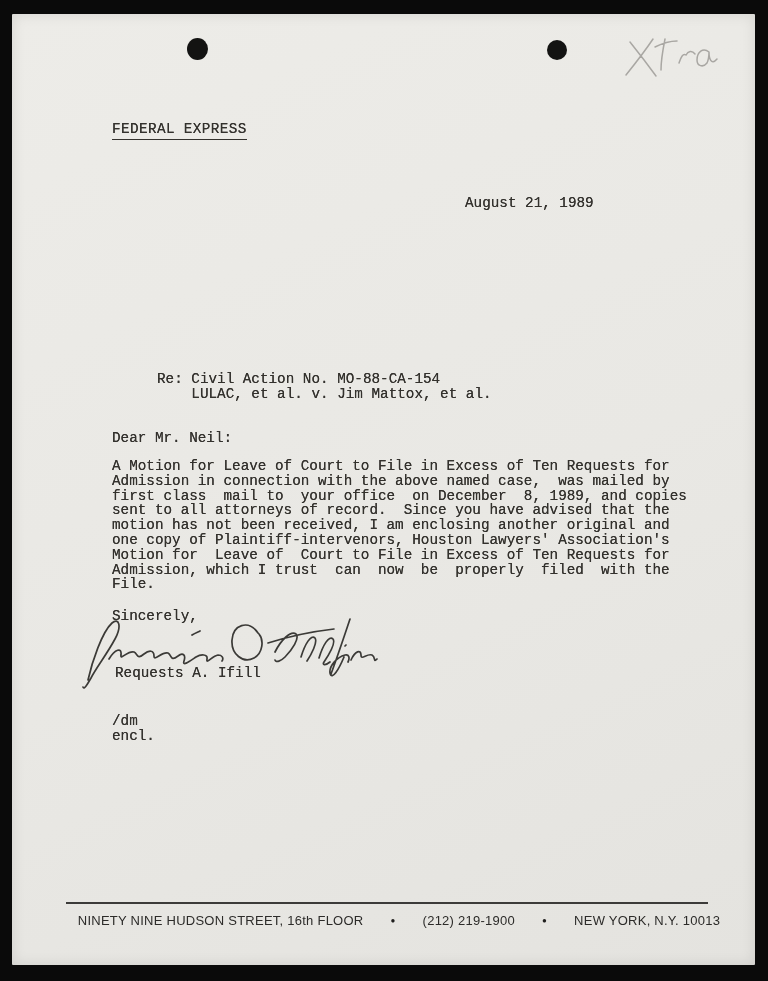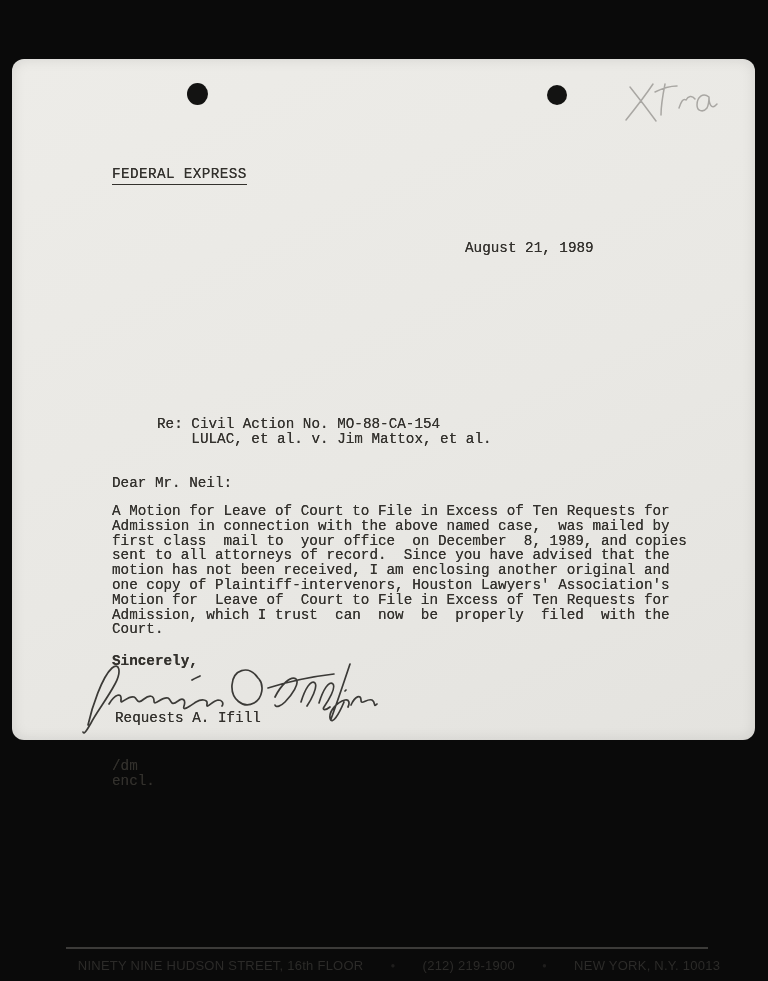--- a/index.html
+++ b/index.html
@@ -6,25 +6,24 @@
   html, body { width: 768px; height: 981px; }
   body {
     background: #0a0a0a;
     position: relative;
     overflow: hidden;
     font-family: "Liberation Mono", "DejaVu Sans Mono", monospace;
   }
   .paper {
     position: absolute;
     left: 12px; top: 14px;
-    width: 743px; height: 681px;
+    width: 743px; height: 951px;
     background: linear-gradient(155deg, #edece8 0%, #e9e8e4 55%, #e4e3df 100%);
     box-shadow: inset 0 0 14px rgba(0,0,0,0.10);
-    border-radius: 12px;
-    margin-top: 45px;
+    border-radius: 1px;
   }
   .abs { position: absolute; }
   .mono {
     font-family: "Liberation Mono", "DejaVu Sans Mono", monospace;
     font-size: 14.3px;
     color: #33312d;
     text-shadow: 0 0 0.5px rgba(40,38,34,0.85);
     white-space: pre;
     line-height: 15px;
   }
@@ -94,24 +93,24 @@
 
   <div class="abs body-block" style="left:100px; top:445px;">
     <div class="mono mono-line">A Motion for Leave of Court to File in Excess of Ten Requests for</div>
     <div class="mono mono-line">Admission in connection with the above named case,  was mailed by</div>
     <div class="mono mono-line">first class  mail to  your office  on December  8, 1989, and copies</div>
     <div class="mono mono-line">sent to all attorneys of record.  Since you have advised that the</div>
     <div class="mono mono-line">motion has not been received, I am enclosing another original and</div>
     <div class="mono mono-line">one copy of Plaintiff-intervenors, Houston Lawyers' Association's</div>
     <div class="mono mono-line">Motion for  Leave of  Court to File in Excess of Ten Requests for</div>
     <div class="mono mono-line">Admission, which I trust  can  now  be  properly  filed  with the</div>
-    <div class="mono mono-line">Court.</div>
+    <div class="mono mono-line">File.</div>
   </div>
 
-  <div class="abs mono" style="left:100px; top:595px;font-weight:bold;">Sincerely,</div>
+  <div class="abs mono" style="left:100px; top:595px;">Sincerely,</div>
 
   <div class="abs" style="left:70px; top:598px; width:300px; height:80px;" aria-label="Sherrilyn A. Ifill /jReed">
     <svg width="300" height="80" viewBox="0 0 300 80">
       <path d="M6,68 C10,50 20,20 30,11 C37,5 40,14 33,27 C25,42 14,56 9,66 C5,73 2,78 1,75
                M27,47 C33,37 40,35 39,43 C38,49 46,38 52,40 C56,42 55,48 62,42 C67,38 72,38 72,44 C72,50 80,39 86,41 C90,43 88,50 96,44 C101,40 104,43 102,49 C100,55 108,49 114,45 C119,42 126,42 125,47 C124,53 130,44 136,43 C140,43 142,46 140,49
                M110,23 C113,21 116,20 118,19
                M176,21 C166,7 151,13 150,28 C149,42 161,52 172,46 C181,41 182,28 177,22
                M193,40 C199,28 209,18 214,22 C218,26 210,38 203,45 C199,49 194,51 193,48
                M219,45 C223,32 229,22 233,26 C236,30 229,43 225,49
                M237,46 C241,33 247,23 251,27 C254,31 246,44 242,50 C240,53 243,54 248,50

